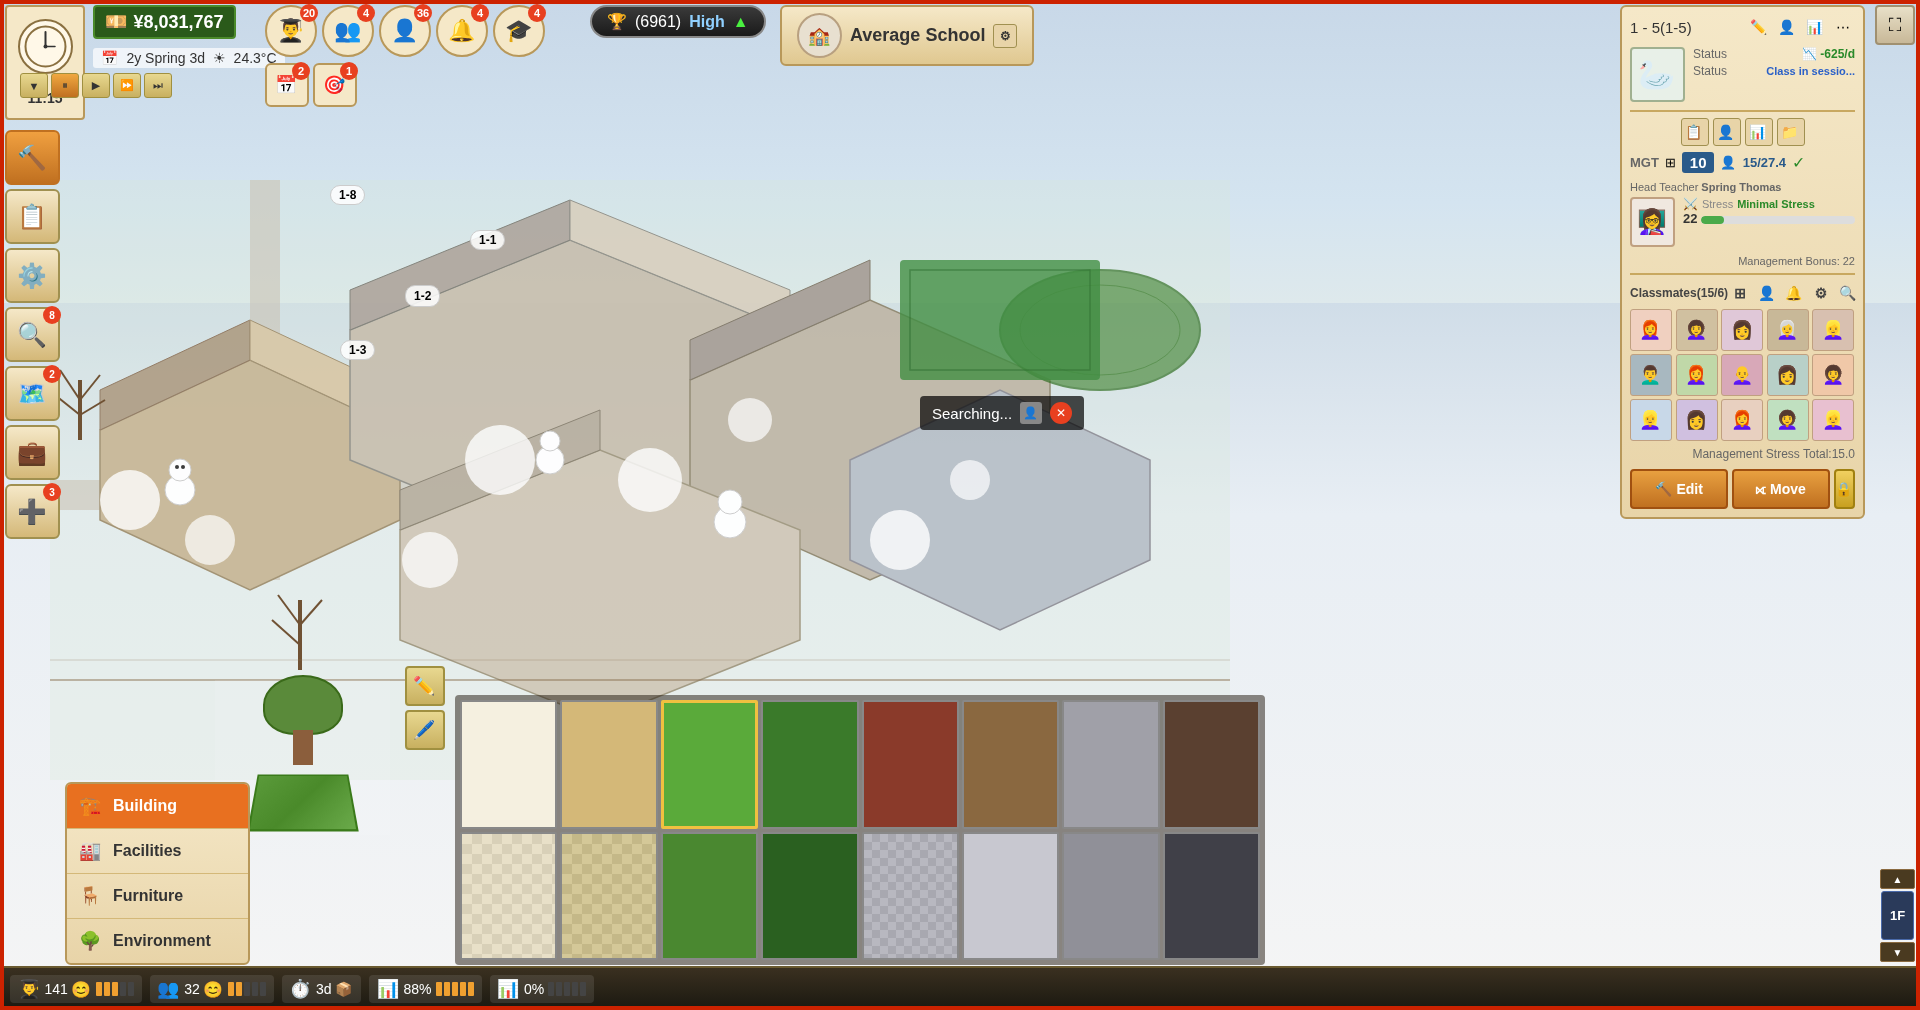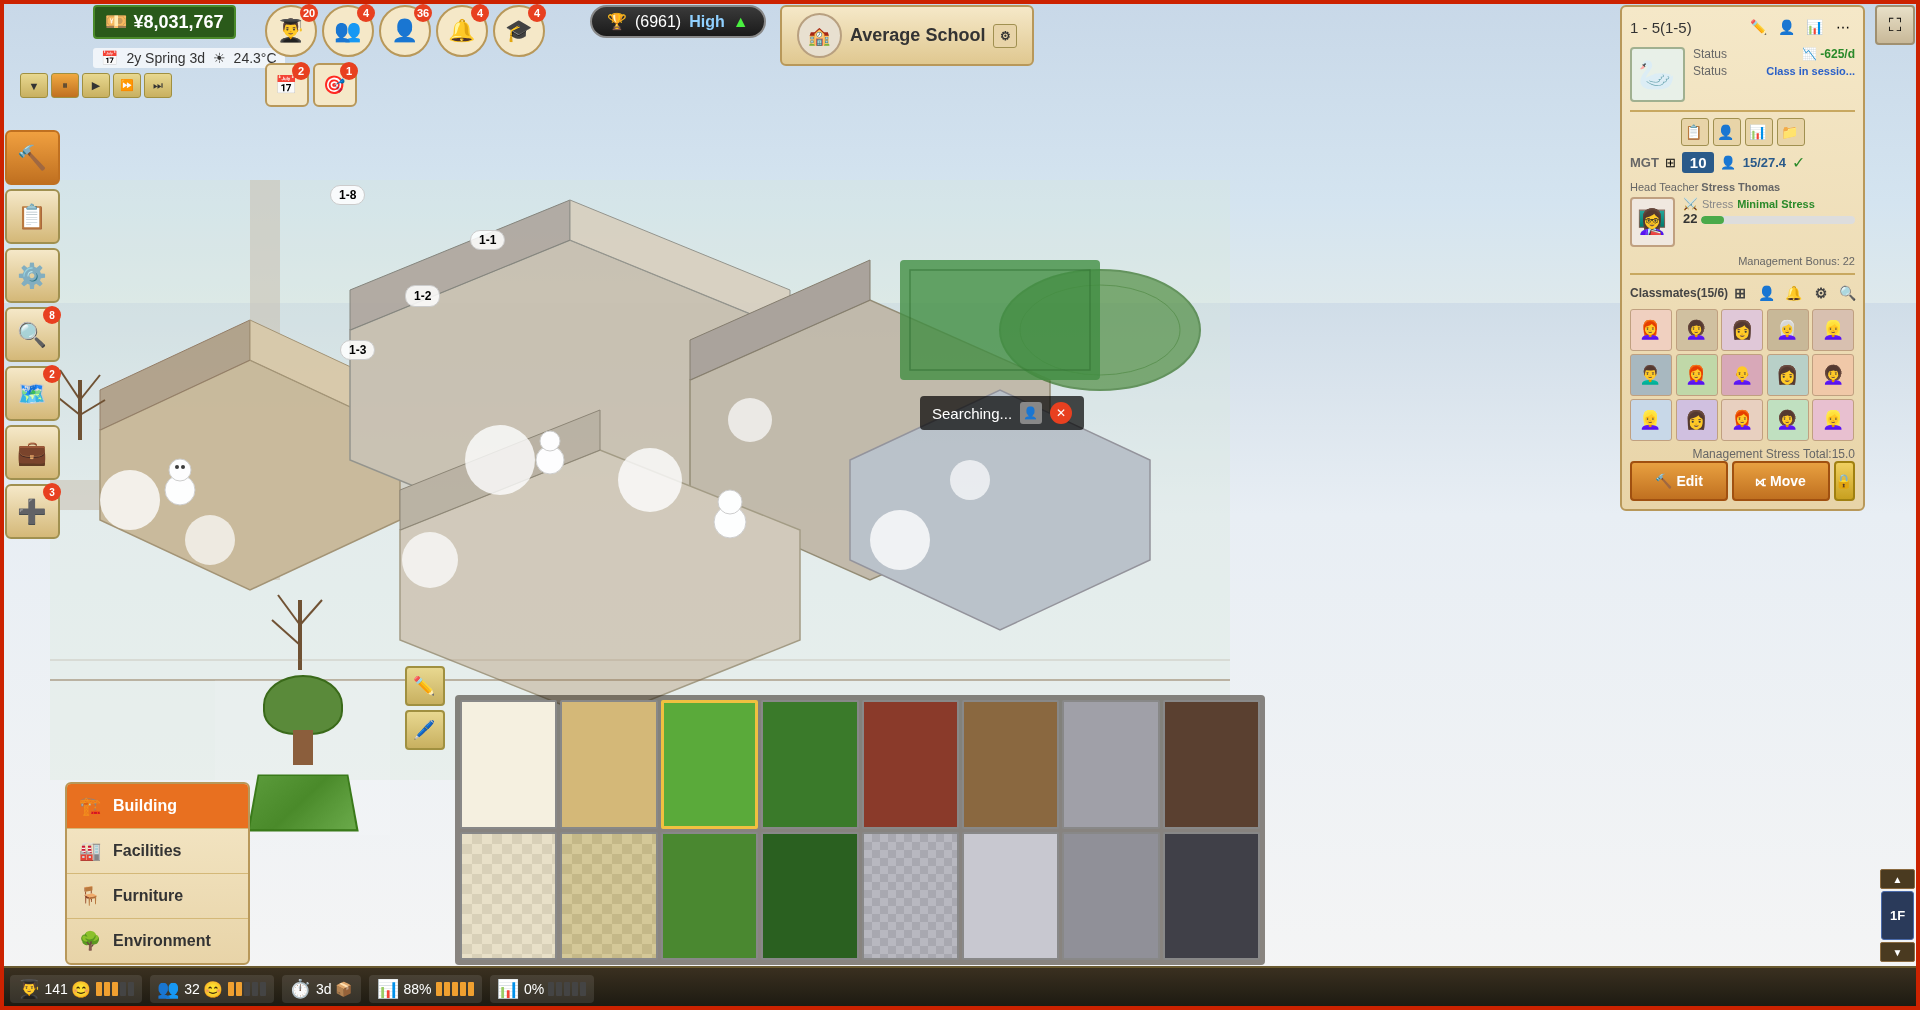--- a/index.html
+++ b/index.html
@@ -680,20 +680,21 @@
       align-items: center;
       justify-content: center;
       font-size: 20px;
       cursor: pointer;
     }
 
     .mgmt-stress-total {
       font-size: 12px;
       color: #666;
       text-align: right;
+      margin-bottom: 8px;
     }
 
     
     .bottom-action-row {
       display: flex;
       gap: 4px;
     }
 
     .action-btn {
       flex: 1;
@@ -985,20 +986,31 @@
   </svg>
 
   <div style="position:absolute; top:230px; left:470px; background:rgba(255,255,255,0.85); border-radius:10px; padding:2px 8px; font-size:12px; font-weight:bold; border:1px solid #ccc;">1-1</div>
   <div style="position:absolute; top:285px; left:405px; background:rgba(255,255,255,0.85); border-radius:10px; padding:3px 8px; font-size:12px; font-weight:bold; border:1px solid #ccc;">1-2</div>
   <div style="position:absolute; top:340px; left:340px; background:rgba(255,255,255,0.85); border-radius:10px; padding:2px 8px; font-size:12px; font-weight:bold; border:1px solid #ccc;">1-3</div>
   <div style="position:absolute; top:185px; left:330px; background:rgba(255,255,255,0.85); border-radius:10px; padding:2px 8px; font-size:12px; font-weight:bold; border:1px solid #ccc;">1-8</div>
 </div>
 
 <div id="top-hud">
 
+  <div id="clock-widget">
+    <div class="clock-face">
+      <svg width="45" height="45" viewBox="0 0 45 45">
+        <circle cx="22.5" cy="22.5" r="20" fill="#fff8e8" stroke="#8a7040" stroke-width="2"></circle>
+        <line x1="22.5" y1="22.5" x2="22.5" y2="8" stroke="#333" stroke-width="2" stroke-linecap="round"></line>
+        <line x1="22.5" y1="22.5" x2="32" y2="22.5" stroke="#333" stroke-width="1.5" stroke-linecap="round"></line>
+        <circle cx="22.5" cy="22.5" r="2" fill="#333"></circle>
+      </svg>
+    </div>
+    <div class="clock-time">11:15</div>
+  </div>
 
   <div id="money-display">
     <span>💴</span>
     <span>¥8,031,767</span>
   </div>
 
   <div id="date-weather">
     <span>📅</span>
     <span>2y Spring 3d</span>
     <span>☀</span>
@@ -1172,21 +1184,21 @@
 
   <div class="mgt-row">
     <span class="mgt-label">MGT</span>
     <span>⊞</span>
     <div class="mgt-box">10</div>
     <span>👤</span>
     <span class="mgt-count">15/27.4</span>
     <span class="check-icon">✓</span>
   </div>
 
-  <div style="font-size:11px; color:#666; margin-bottom:4px;">Head Teacher <strong>Stress Thomas</strong></div>
+  <div style="font-size:11px; color:#666; margin-bottom:4px;">Head Teacher <strong>Spring Thomas</strong></div>
 
   <div class="head-teacher-row">
     <div class="teacher-avatar">👩‍🏫</div>
     <div class="teacher-info">
       <div style="display:flex; align-items:center; gap:4px;">
         <span>⚔️</span>
         <span style="font-size:11px; color:#888;">Stress</span>
         <span style="font-size:11px; color:#2a8a2a; font-weight:bold;">Minimal Stress</span>
       </div>
       <div style="display:flex; align-items:center; gap:4px;">

